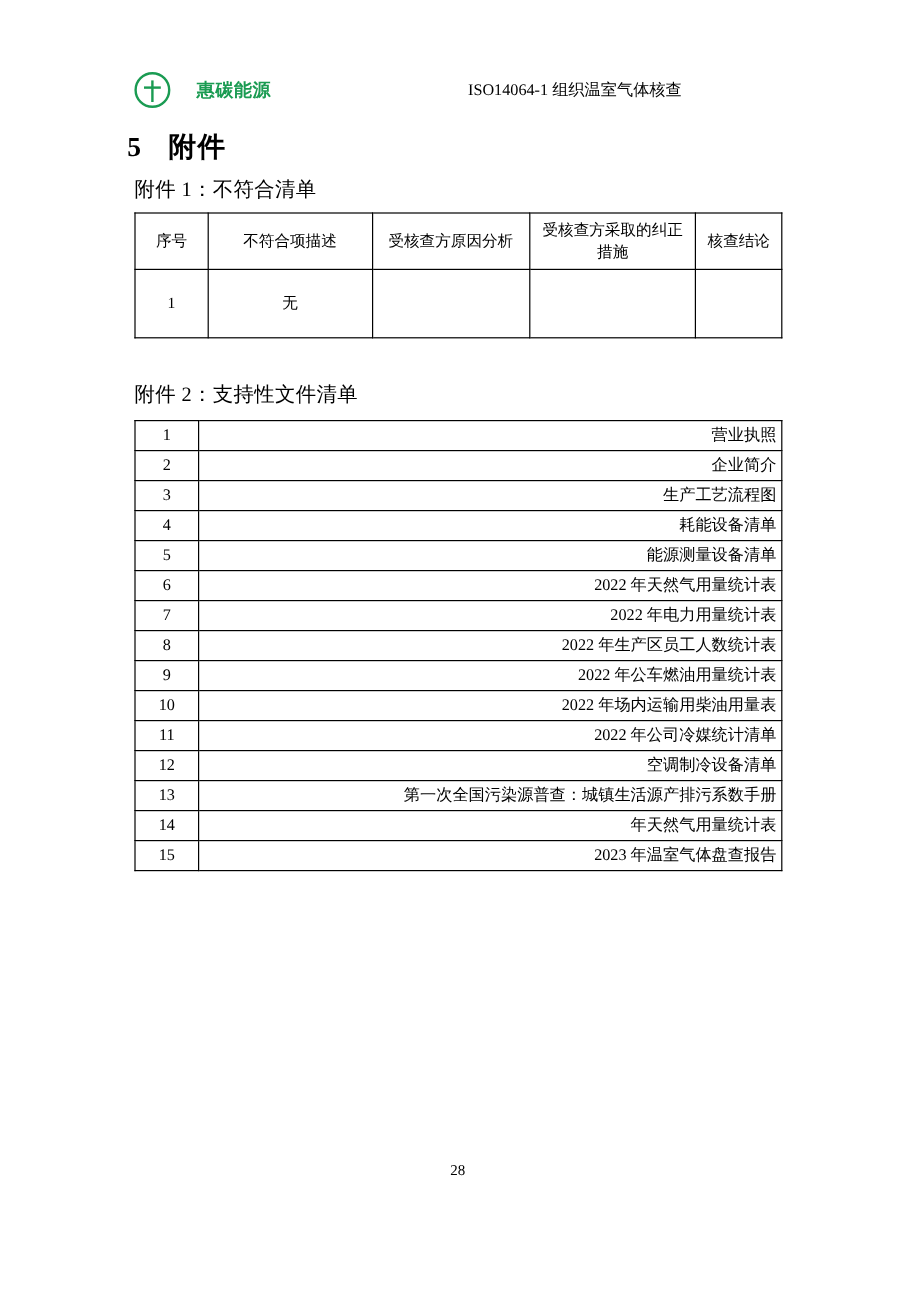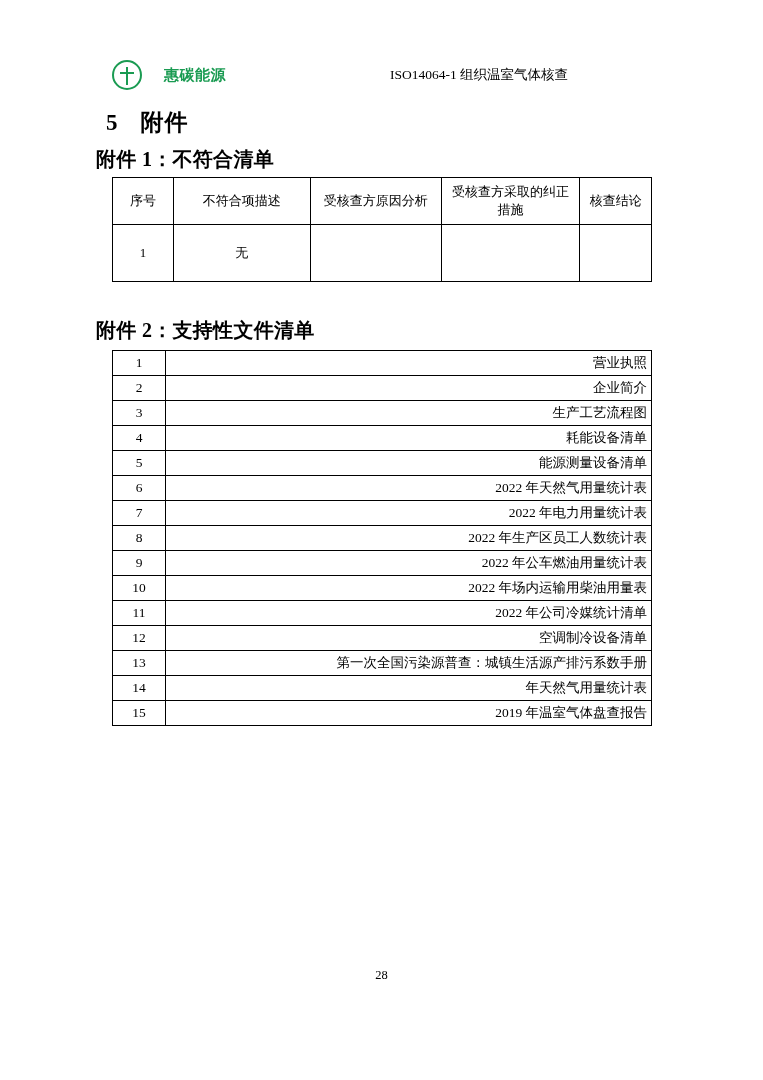--- a/index.html
+++ b/index.html
@@ -89,23 +89,23 @@
     font-size: 23px;
     font-weight: bold;
     letter-spacing: 1px;
   }
   .section-num-heading .num {
     margin-right: 22px;
   }
 
   .appendix-heading {
     position: absolute;
-    left: 96px;
-    font-size: 20px;
-    font-weight: bold;
+    left: 112px;
+    font-size: 17px;
+    font-weight: normal;
     letter-spacing: 0.3px;
   }
   #appendix1-heading { top: 146px; }
   #appendix2-heading { top: 317px; }
 
   
   table {
     border-collapse: collapse;
     position: absolute;
     font-size: 13px;
@@ -265,20 +265,20 @@
         <tr>
           <td class="idx">13</td>
           <td class="name">第一次全国污染源普查：城镇生活源产排污系数手册</td>
         </tr>
         <tr>
           <td class="idx">14</td>
           <td class="name">年天然气用量统计表</td>
         </tr>
         <tr>
           <td class="idx">15</td>
-          <td class="name">2019 年温室气体盘查报告</td>
+          <td class="name">2023 年温室气体盘查报告</td>
         </tr>
       </tbody>
   </table>
 
   <div class="page-number">28</div>
 
 </div>
 
 </body></html>

